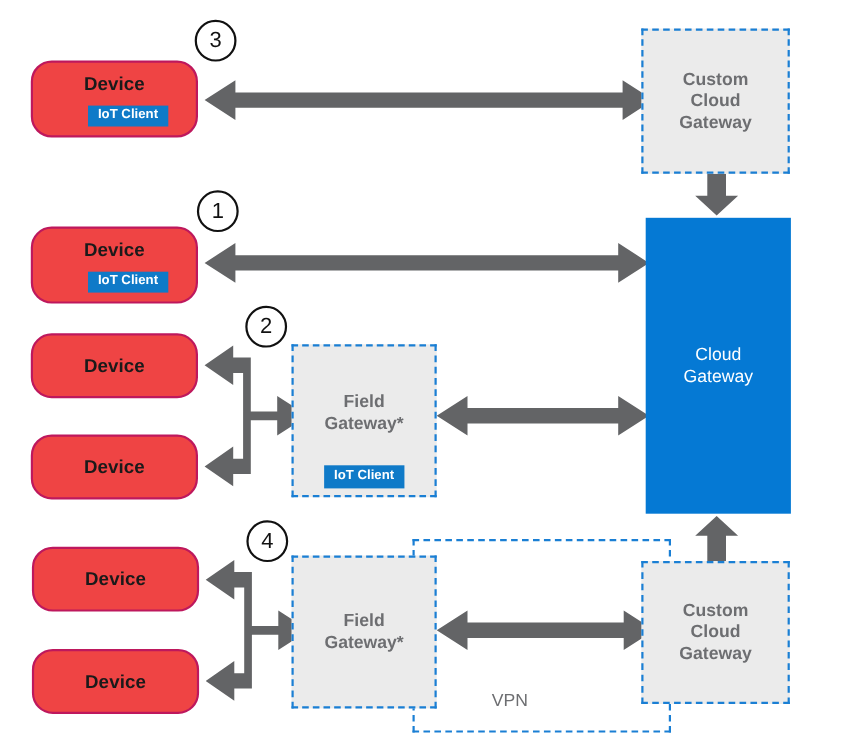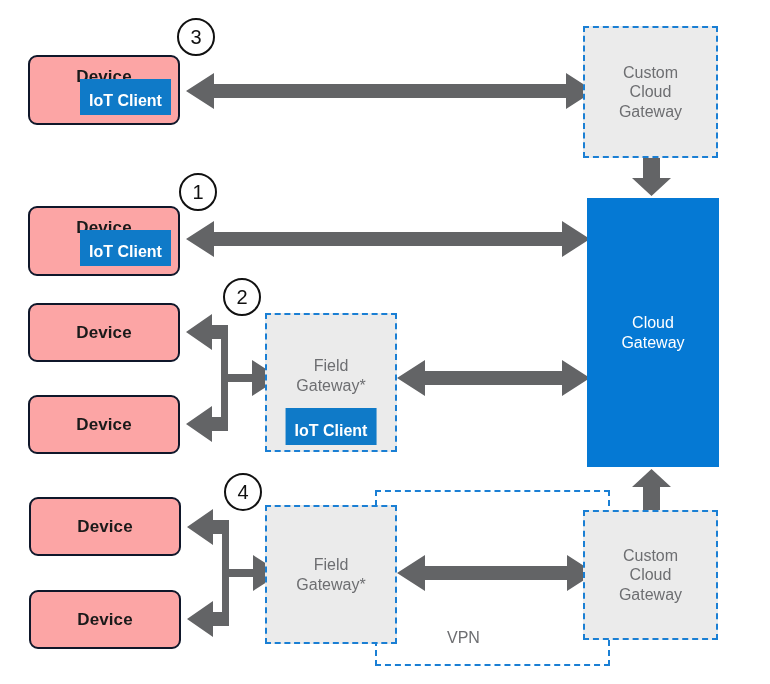--- a/index.html
+++ b/index.html
@@ -20,43 +20,43 @@
   .node {
     position: absolute;
     box-sizing: border-box;
     display: flex;
     flex-direction: column;
     align-items: center;
     justify-content: center;
   }
   
   .device {
-    border: 2px solid #0f172a;
-    border-radius: 9px;
-    background: #fca5a5;
+    border: 2px solid #be185d;
+    border-radius: 19px;
+    background: #ef4444;
   }
   .device-label {
     color: #1a1a1a;
     font-size: 17px;
     font-weight: bold;
     letter-spacing: 0.1px;
     line-height: 1;
   }
   .device.with-client {
     justify-content: flex-start;
     padding-top: 11px;
   }
   
   .iot-badge {
     background: #0f7ac8;
     color: #ffffff;
-    font-size: 16px;
+    font-size: 12px;
     font-weight: bold;
     line-height: 1;
-    padding: 14px 9px 6px 9px;
+    padding: 1px 9px 6px 9px;
     white-space: nowrap;
   }
   .device .iot-badge {
     position: absolute;
     left: 50px;
     bottom: 8px;
   }
   
   .dashed-box {
     position: absolute;
@@ -66,21 +66,21 @@
     display: flex;
     flex-direction: column;
     align-items: center;
     justify-content: center;
   }
   .dashed-label {
     color: #6d6e71;
     font-size: 16px;
     line-height: 1.22;
     text-align: center;
-    font-weight: normal;
+    font-weight: bold;
   }
   .fg-badge-wrap {
     position: absolute;
     left: 50%;
     transform: translateX(-50%);
     bottom: 10px;
   }
   
   .cloud-gateway {
     position: absolute;

